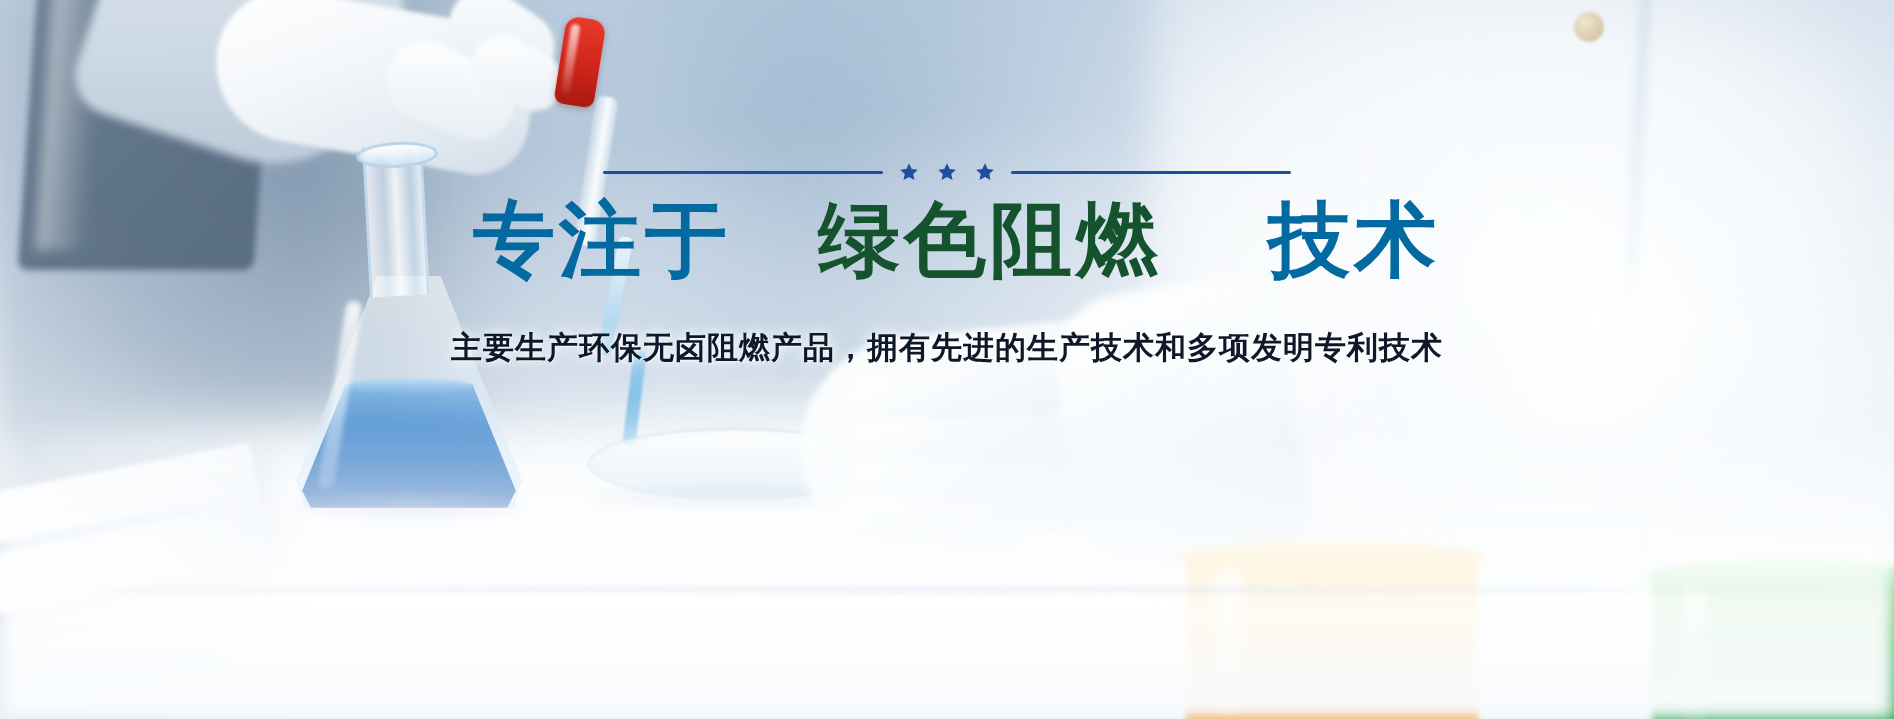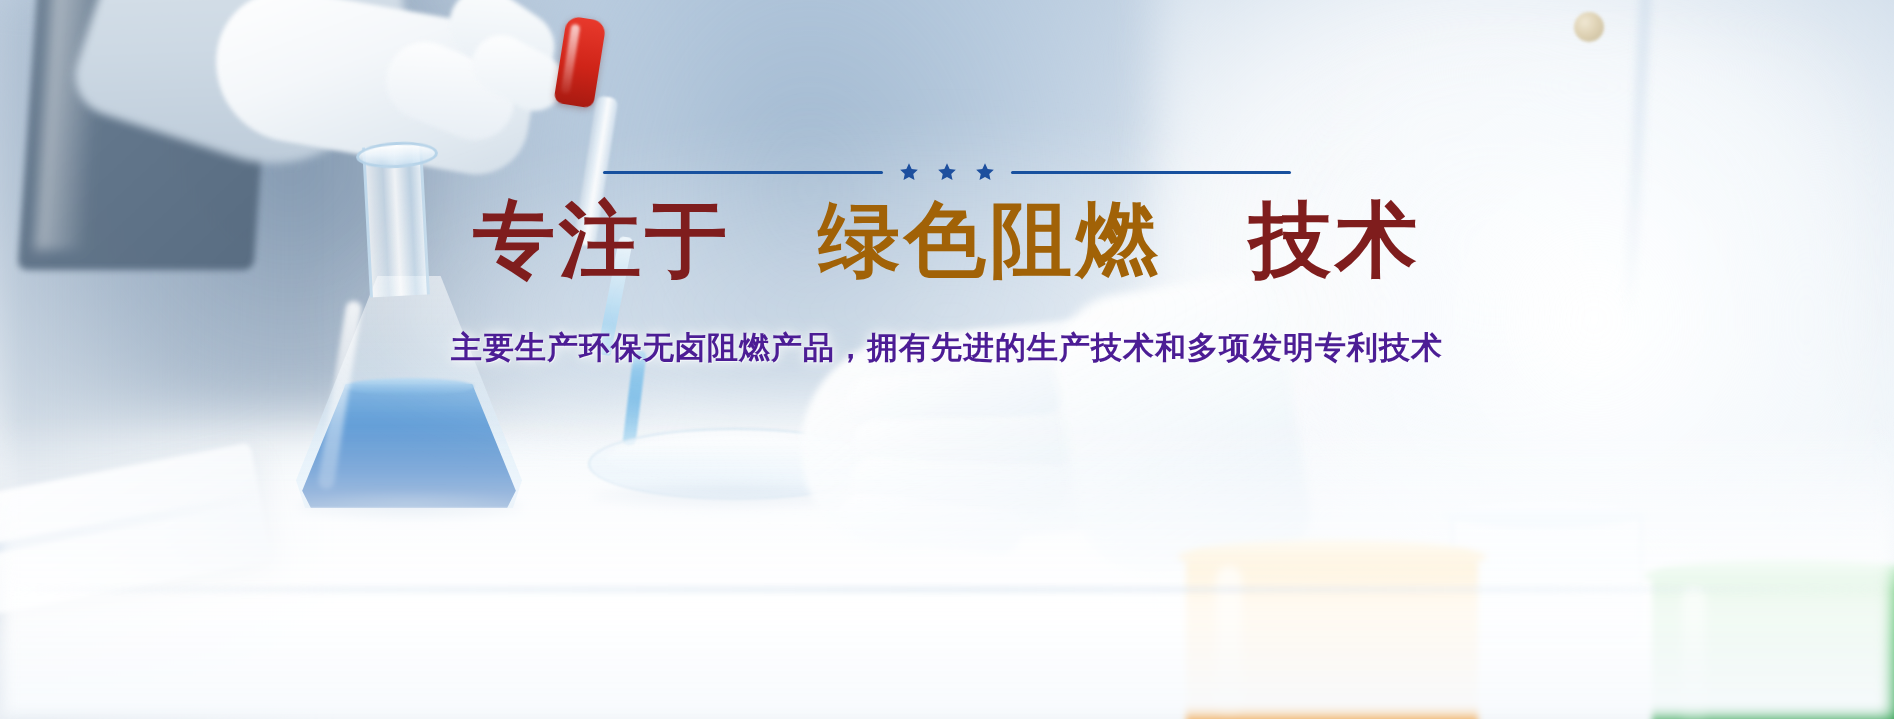--- a/index.html
+++ b/index.html
@@ -500,41 +500,41 @@
   
   .headline {
     margin-top: 12px;
     font-size: 82px;
     line-height: 1.08;
     font-weight: 700;
     letter-spacing: 4px;
     white-space: nowrap;
     font-family: "DejaVu Sans", "Liberation Sans", sans-serif;
   }
-  .hl-blue { color: #7f1d1d; }
-  .hl-green { color: #a16207; }
+  .hl-blue { color: #0369a1; margin-left: 19px; }
+  .hl-green { color: #14532d; }
   .hl-gap { display: inline-block; width: 22px; }
 
   
   .subtitle {
     margin-top: 14px;
     font-size: 31px;
     font-weight: 700;
     letter-spacing: 0.6px;
     color: #1d4d95;
     white-space: nowrap;
   }
 
   
   .tagline {
     margin-top: 42px;
     font-size: 31px;
     font-weight: 700;
     letter-spacing: 1px;
-    color: #4c1d95;
+    color: #0f172a;
     white-space: nowrap;
     text-shadow:
        0 0 10px rgba(255,255,255,0.9),
        0 0 20px rgba(255,255,255,0.75),
        1px 1px 0 rgba(255,255,255,0.6);
   }
 </style>
 </head>
 <body>
 

